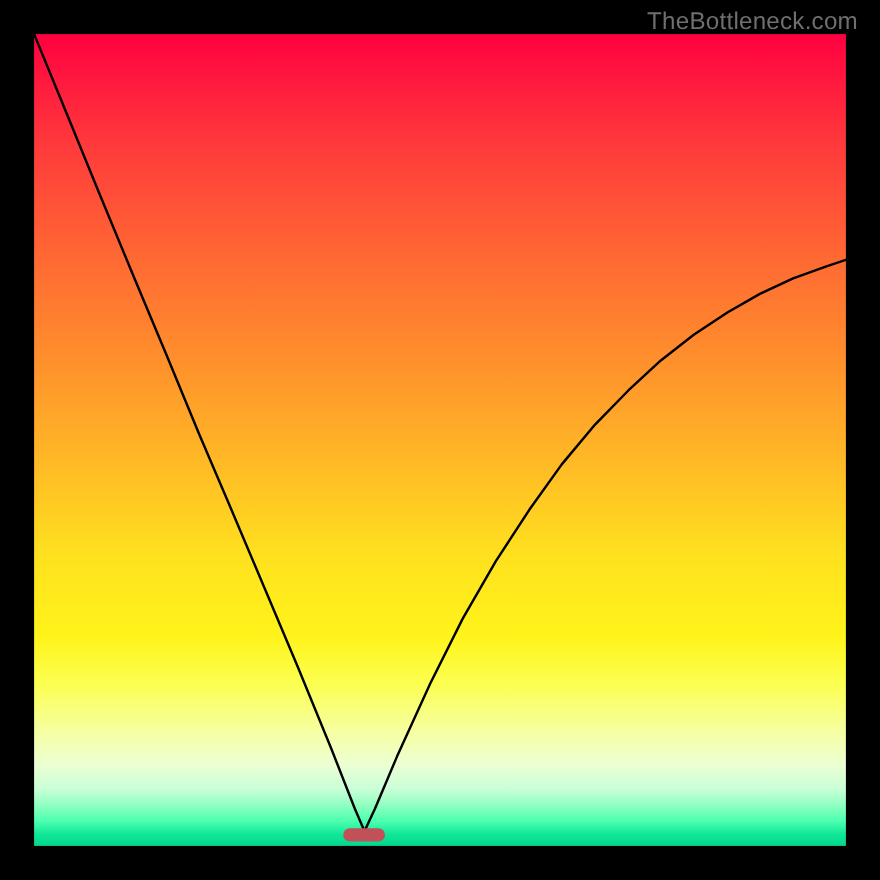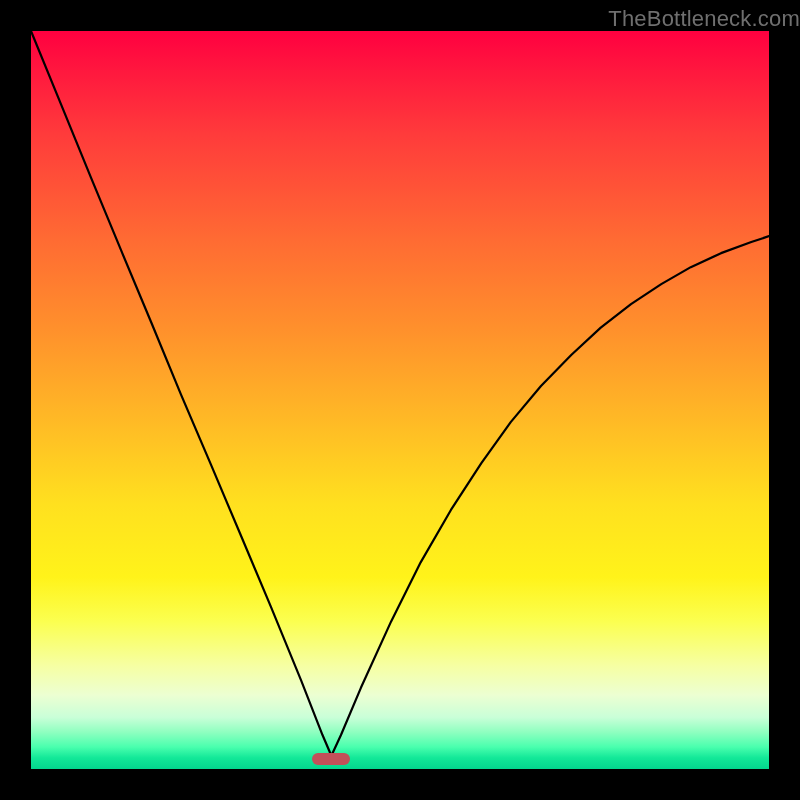--- a/index.html
+++ b/index.html
@@ -58,21 +58,21 @@
     position: absolute;
     width: 38px;
     height: 12px;
     border-radius: 6px;
     background: #c25059;
     transform: translate(-50%, -50%);
   }
   .watermark {
     position: absolute;
     top: 6px;
-    right: 0;
+    right: 20px;
     color: #6f6f6f;
     font-size: 22px;
     font-weight: 500;
     letter-spacing: 0.2px;
     user-select: none;
   }
 </style>
 </head>
 <body>
 

